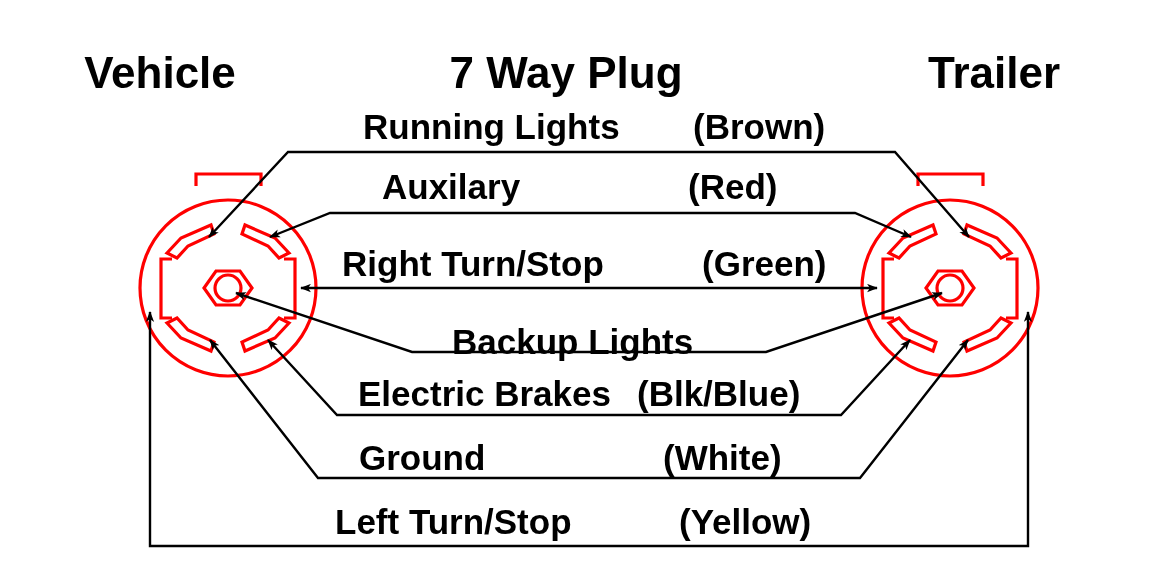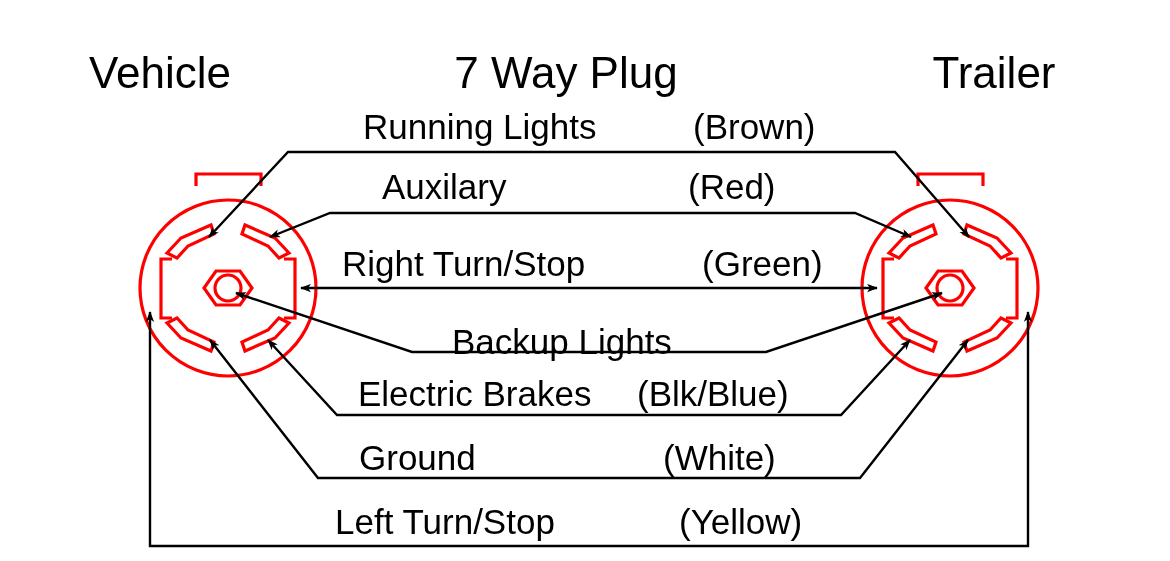--- a/index.html
+++ b/index.html
@@ -8,20 +8,21 @@
     padding: 0;
     background: #ffffff;
   }
   #stage {
     position: relative;
     width: 1170px;
     height: 561px;
     background: #ffffff;
     overflow: hidden;
     font-family: "Liberation Sans", sans-serif;
+    font-weight: bold;
   }
   #diagram {
     position: absolute;
     left: 0;
     top: 0;
     width: 1170px;
     height: 561px;
   }
   .hdg {
     font-family: "Liberation Sans", sans-serif;

